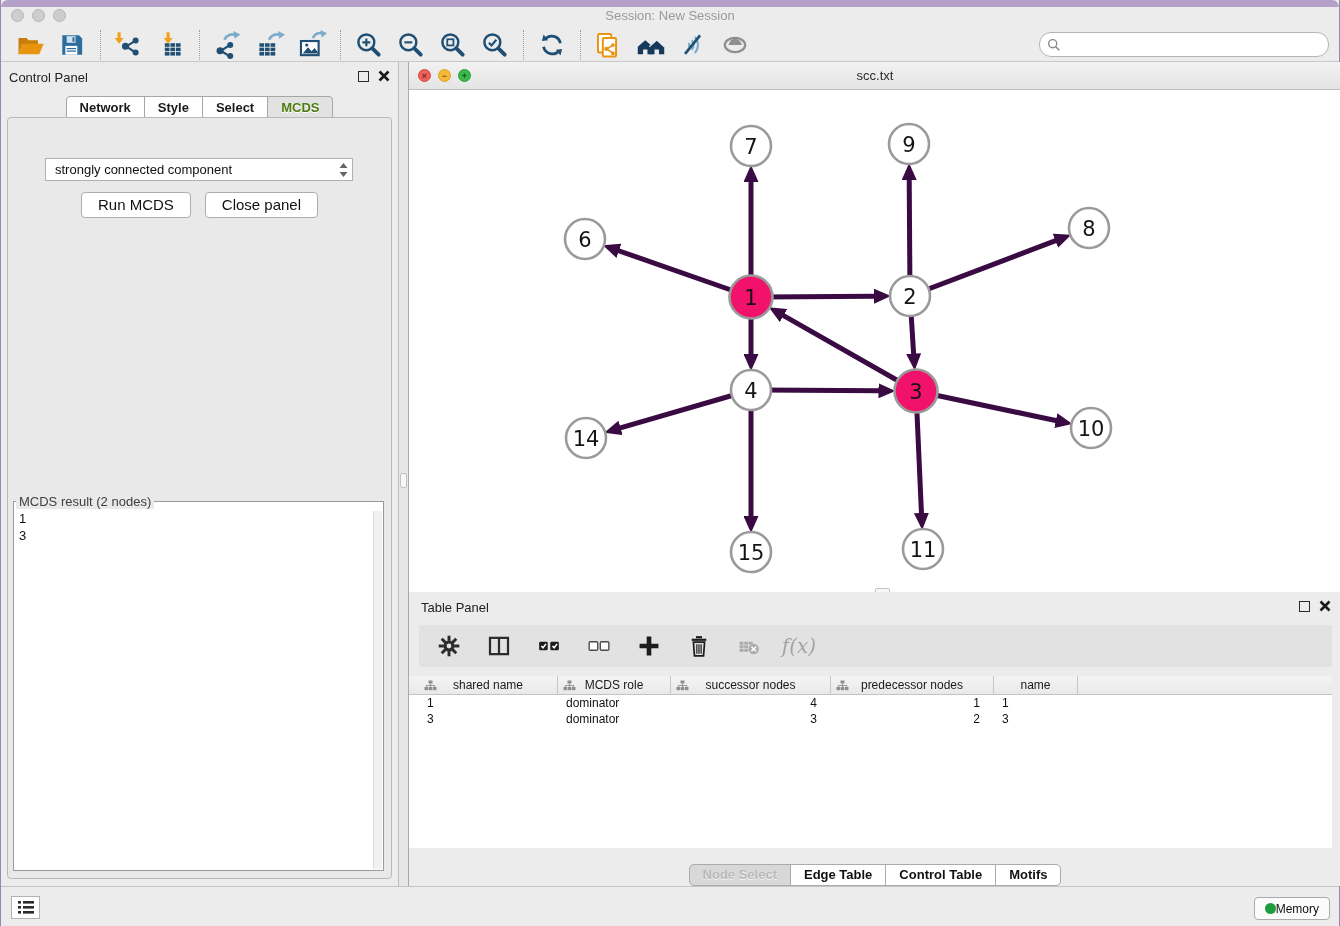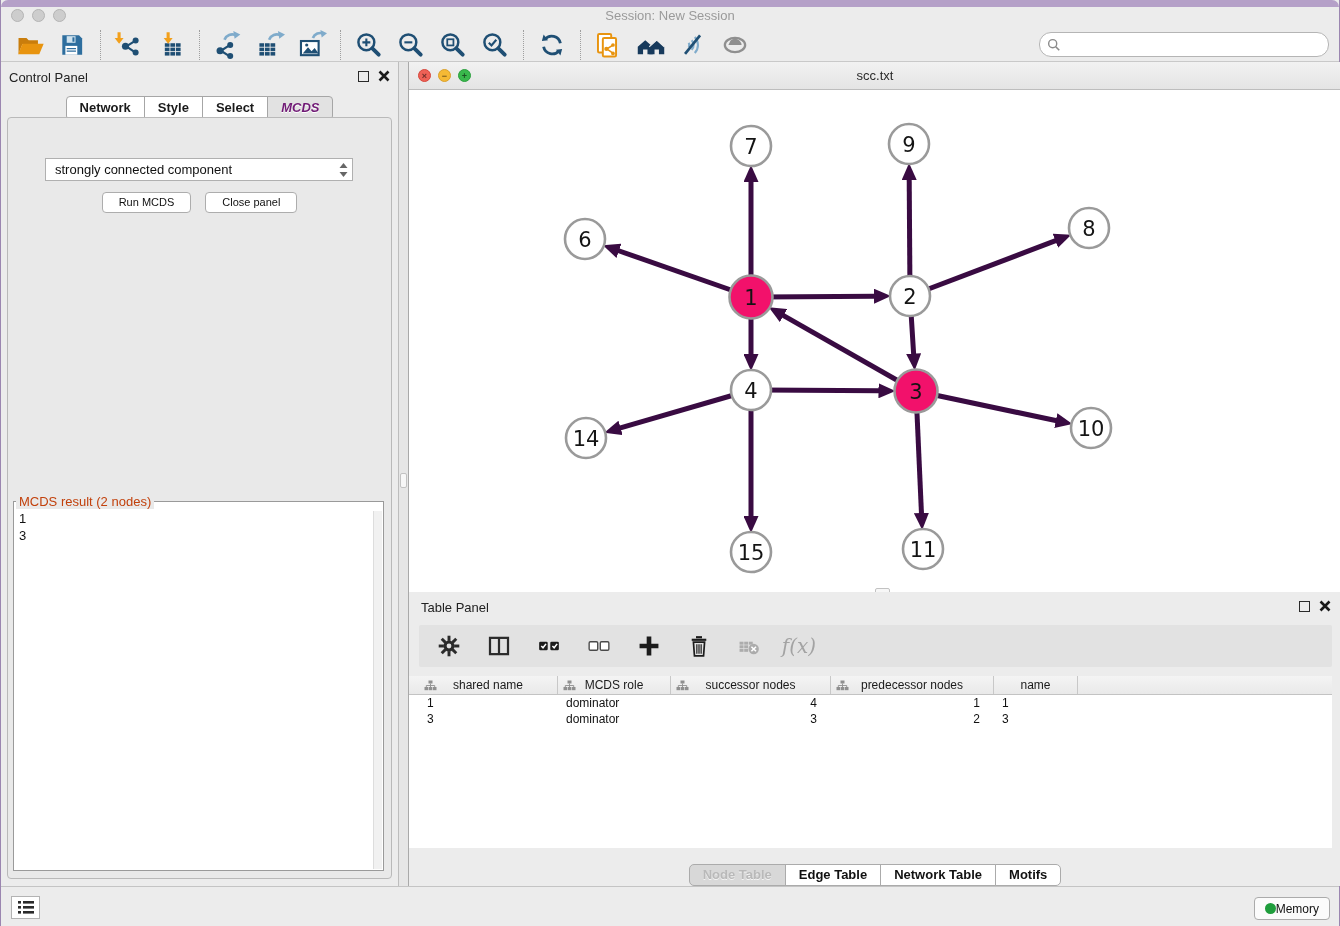--- a/index.html
+++ b/index.html
@@ -25,29 +25,29 @@
   
   .control-panel { position:absolute; left:0; top:62px; width:397px; height:824px; background:#ececec; }
   .cp-header { position:absolute; left:8px; top:8px; right:8px; height:18px; font-size:13px; color:#222; }
   .panel-icons { position:absolute; right:0; top:0; display:flex; gap:9px; align-items:center; }
   .float-icon { width:11px; height:11px; border:1.6px solid #2a2a2a; }
   .close-x { width:12px; height:12px; }
   .cp-tabs { position:absolute; left:0; right:0; top:34px; display:flex; justify-content:center; }
   .cp-tab { font-size:13px; font-weight:bold; color:#1a1a1a; background:#fff; border:1px solid #a6a6a6; padding:3px 13px 4px; margin-left:-1px; }
   .cp-tab:first-child { border-radius:4px 0 0 4px; margin-left:0; }
   .cp-tab:last-child { border-radius:0 4px 4px 0; }
-  .cp-tab.sel { background:#e2e2e2; color:#701a75; text-shadow:0 1px 0 #fff;font-style:italic; }
+  .cp-tab.sel { background:#e2e2e2; color:#4d7c0f; text-shadow:0 1px 0 #fff; }
   .cp-box { position:absolute; left:6px; top:55px; width:385px; height:762px; border:1px solid #b9b9b9; border-radius:4px; background:#e9e9e9; }
   .crit-label { position:absolute; left:0; right:0; top:74px; text-align:center; font-size:13px; color:#111; }
   .select { position:absolute; left:44px; top:96px; width:308px; height:23px; background:#fff; border:1px solid #b0b0b0; border-radius:0; display:flex; align-items:center; font-size:13px; color:#111; padding-left:9px; }
   .select .stepper { margin-left:auto; width:18px; height:100%; display:flex; align-items:center; justify-content:center; }
   .btn-row { position:absolute; left:0; right:0; top:130px; display:flex; justify-content:center; gap:14px; }
-  .push-btn { background:#fff; border:1px solid #adadad; border-radius:4px; font-size:11px; color:#111; padding:3px 16px 4px; }
+  .push-btn { background:#fff; border:1px solid #adadad; border-radius:4px; font-size:15px; color:#111; padding:3px 16px 4px; }
   fieldset.mcds-result { position:absolute; left:12px; top:432px; width:371px; height:377px; border:1px solid #9a9a9a; background:#fff; }
-  fieldset.mcds-result legend { font-size:13px; color:#c2410c; background:#e9e9e9; padding:0 3px; margin-left:2px; }
+  fieldset.mcds-result legend { font-size:13px; color:#404040; background:#e9e9e9; padding:0 3px; margin-left:2px; }
   .result-text { font-size:13px; line-height:17px; color:#111; padding:1px 0 0 5px; white-space:pre; font-family:"Liberation Sans", sans-serif; }
   .result-scroll { position:absolute; top:2px; right:1px; bottom:1px; width:9px; background:#f1f1f1; border-left:1px solid #ddd; }
 
   
   .v-divider { position:absolute; left:397px; top:62px; width:11px; height:824px; background:#e6e6e6; border-left:1px solid #bdbdbd; border-right:1px solid #a9a9a9; }
   .v-handle { position:absolute; left:1px; top:411px; width:7px; height:15px; background:#f7f7f7; border:1px solid #c2c2c2; border-radius:2px; }
   .h-handle { position:absolute; left:50%; bottom:-4px; width:15px; height:7px; background:#f7f7f7; border:1px solid #c2c2c2; border-radius:2px; }
 
   
   .net-window { position:absolute; left:408px; top:62px; width:932px; height:530px; background:#fff; border-bottom:1px solid #a9a9a9; }
@@ -507,23 +507,23 @@
           <div class="tr">
             <div class="td" style="width: 139px; text-align: left;">3</div>
             <div class="td" style="width: 113px; text-align: left;">dominator</div>
             <div class="td" style="width: 160px; text-align: right;">3</div>
             <div class="td" style="width: 163px; text-align: right;">2</div>
             <div class="td" style="width: 84px; text-align: left;">3</div>
           </div>
         </div>
     </div>
     <div class="table-tabs">
-        <div class="seg sel">Node Table</div>
+        <div class="seg sel">Node Select</div>
         <div class="seg">Edge Table</div>
-        <div class="seg">Network Table</div>
+        <div class="seg">Control Table</div>
         <div class="seg">Motifs</div>
       </div>
   </div>
 
   <div class="status-bar">
     <div class="list-btn">
       <svg width="18" height="15" viewBox="0 0 18 15">
         <rect x="1" y="1" width="3" height="2.6" fill="#2b2b2b"></rect>
           <rect x="6" y="1" width="11" height="2.6" fill="#2b2b2b"></rect>
         <rect x="1" y="6" width="3" height="2.6" fill="#2b2b2b"></rect>

